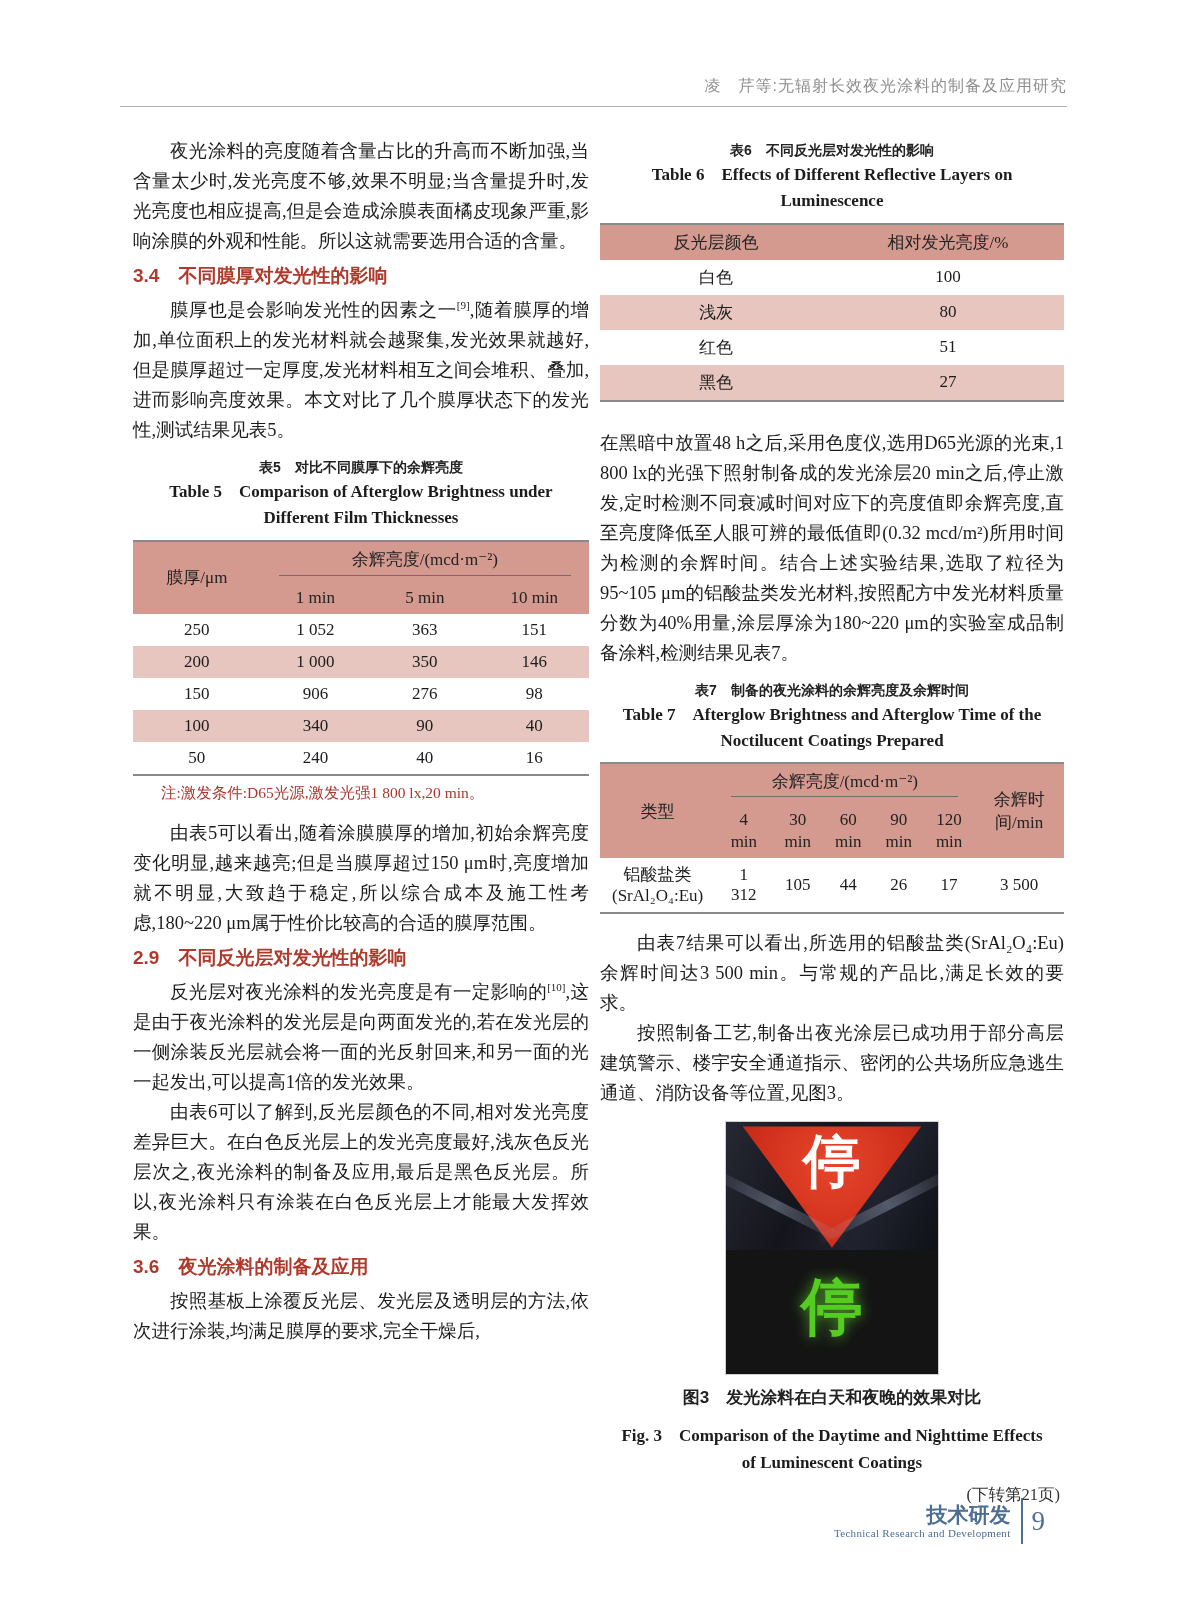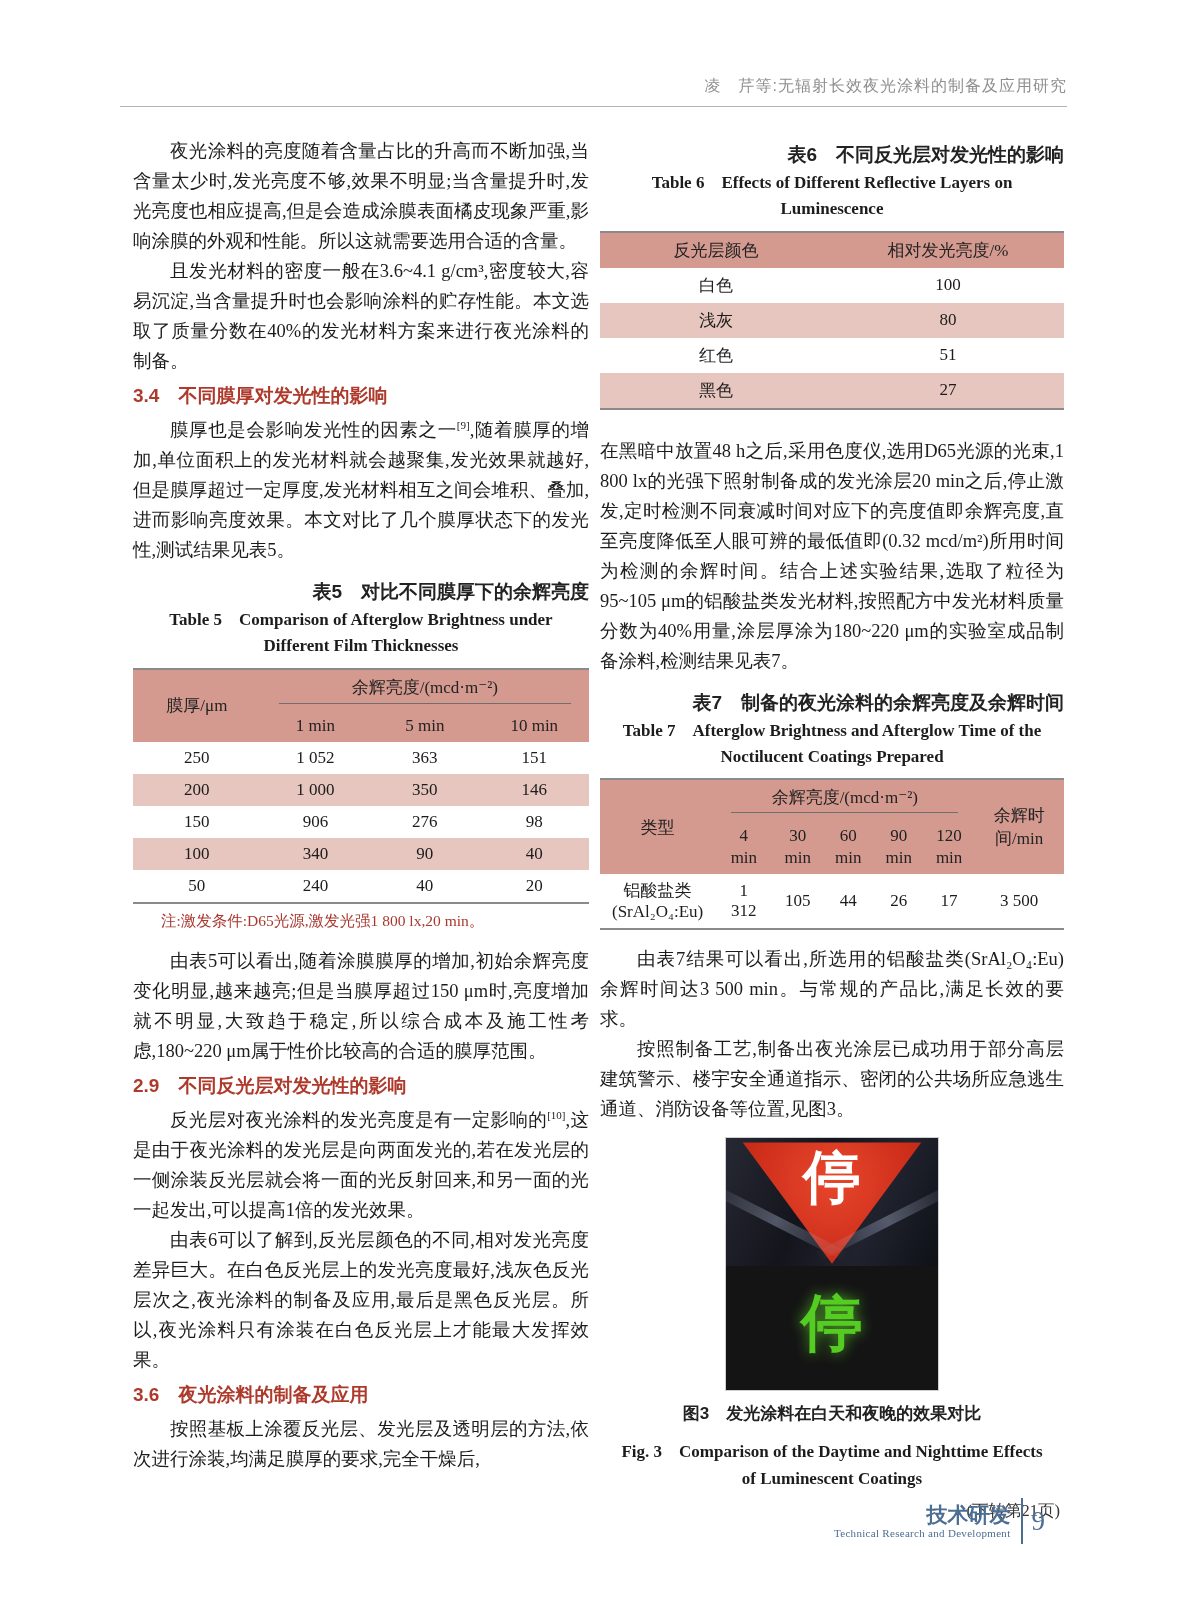--- a/index.html
+++ b/index.html
@@ -11,22 +11,22 @@
   .head-rule{position:absolute;left:120px;top:106px;width:947px;height:1px;background:#b3b3b3;}
   
   .col{position:absolute;top:136px;}
   .col-left{left:133px;width:456px;}
   .col-right{left:600px;width:464px;}
   p.para{margin:0;font-size:18.5px;line-height:30px;text-align:justify;text-indent:2em;}
   sup.ref{font-size:11px;line-height:0;}
   h3.sec{margin:7px 0 6px 0;font-family:"Liberation Sans","DejaVu Sans",sans-serif;
         font-size:19px;font-weight:bold;color:var(--accent-red,#ae3a2c);}
   
-  .tbl-title-zh{margin:14px 0 2px 0;text-align:right;font-family:"Liberation Sans","DejaVu Sans",sans-serif;
-        font-size:19px;font-weight:bold;color:#222;}
+  .tbl-title-zh{margin:14px 0 2px 0;text-align:center;font-family:"Liberation Sans","DejaVu Sans",sans-serif;
+        font-size:14px;font-weight:bold;color:#222;}
   .tbl-title-en{margin:0 0 8px 0;text-align:center;font-size:17px;font-weight:bold;white-space:pre-line;line-height:1.55;}
   
   table.jtbl{width:100%;border-collapse:collapse;border-top:2px solid #8a8a8a;border-bottom:2px solid #8a8a8a;
         font-size:17px;}
   table.jtbl th,table.jtbl td{font-weight:normal;text-align:center;padding:6px 12px;}
   table.jtbl thead th{background:var(--table-header-bg,#d49a90);color:#222;}
   tr.alt td{background:var(--table-row-alt-bg,#e7c6bf);}
   .group-underline{border-bottom:1px solid #6f6f6f;}
   .preline{white-space:pre-line;line-height:1.25;}
   .tbl-note{margin:7px 0 0 1.8em;font-size:15.5px;color:var(--note-red,#a8382e);}
@@ -63,21 +63,20 @@
 </head>
 <body>
 
 <div class="page">
 
   <div class="running-title">凌　芹等:无辐射长效夜光涂料的制备及应用研究</div>
   <div class="head-rule"></div>
 
   <div class="col col-left">
     <p class="para">夜光涂料的亮度随着含量占比的升高而不断加强,当含量太少时,发光亮度不够,效果不明显;当含量提升时,发光亮度也相应提高,但是会造成涂膜表面橘皮现象严重,影响涂膜的外观和性能。所以这就需要选用合适的含量。</p>
-    <p class="para">且发光材料的密度一般在3.6~4.1 g/cm³,密度较大,容易沉淀,当含量提升时也会影响涂料的贮存性能。本文选取了质量分数在40%的发光材料方案来进行夜光涂料的制备。</p>
     <h3 class="sec">3.4　不同膜厚对发光性的影响</h3>
     <p class="para"><span>膜厚也是会影响发光性的因素之一</span><sup class="ref">[9]</sup><span>,随着膜厚的增加,单位面积上的发光材料就会越聚集,发光效果就越好,但是膜厚超过一定厚度,发光材料相互之间会堆积、叠加,进而影响亮度效果。本文对比了几个膜厚状态下的发光性,测试结果见表5。</span></p>
 
     <div class="tbl-title-zh">表5　对比不同膜厚下的余辉亮度</div>
     <div class="tbl-title-en">Table 5　Comparison of Afterglow Brightness under
 Different Film Thicknesses</div>
     <table class="jtbl">
       <thead>
         <tr>
           <th rowspan="2" style="width:28%;">膜厚/μm</th>
@@ -113,21 +112,21 @@
         <tr class="alt">
           <td>100</td>
             <td>340</td>
             <td>90</td>
             <td>40</td>
         </tr>
         <tr>
           <td>50</td>
             <td>240</td>
             <td>40</td>
-            <td>20</td>
+            <td>16</td>
         </tr>
       </tbody>
     </table>
     <div class="tbl-note">注:激发条件:D65光源,激发光强1 800 lx,20 min。</div>
 
     <div class="spacer14"></div>
     <p class="para">由表5可以看出,随着涂膜膜厚的增加,初始余辉亮度变化明显,越来越亮;但是当膜厚超过150 μm时,亮度增加就不明显,大致趋于稳定,所以综合成本及施工性考虑,180~220 μm属于性价比较高的合适的膜厚范围。</p>
     <h3 class="sec">2.9　不同反光层对发光性的影响</h3>
     <p class="para"><span>反光层对夜光涂料的发光亮度是有一定影响的</span><sup class="ref">[10]</sup><span>,这是由于夜光涂料的发光层是向两面发光的,若在发光层的一侧涂装反光层就会将一面的光反射回来,和另一面的光一起发出,可以提高1倍的发光效果。</span></p>
     <p class="para">由表6可以了解到,反光层颜色的不同,相对发光亮度差异巨大。在白色反光层上的发光亮度最好,浅灰色反光层次之,夜光涂料的制备及应用,最后是黑色反光层。所以,夜光涂料只有涂装在白色反光层上才能最大发挥效果。</p>

